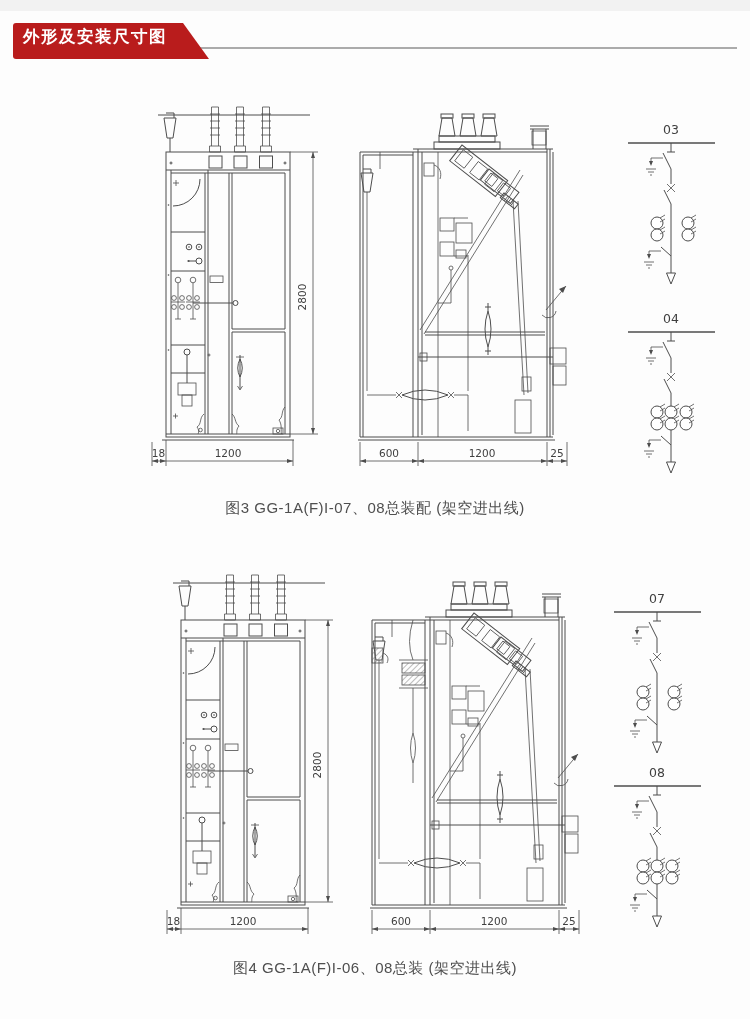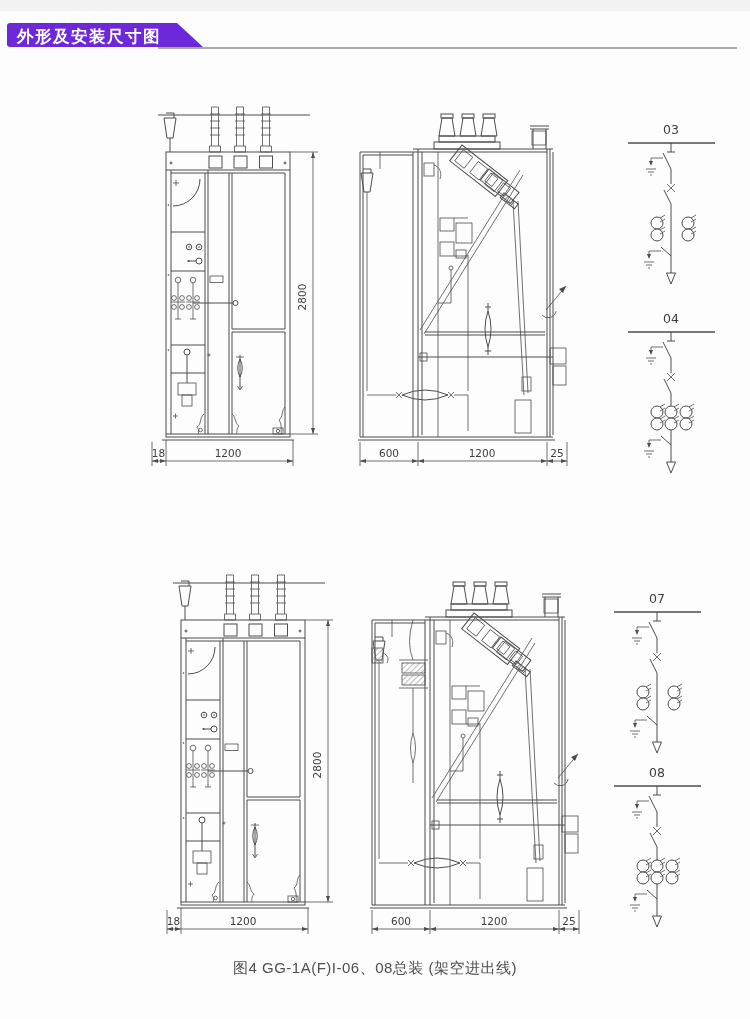--- a/index.html
+++ b/index.html
@@ -1,19 +1,19 @@
 <!DOCTYPE html>
 <html><head>
 <meta charset="utf-8">
 <style>
   html,body{margin:0;padding:0;background:#e8e8e8;}
   .page{position:relative;width:750px;height:1019px;background:#fdfdfd;overflow:hidden;
         font-family:"Liberation Sans","DejaVu Sans",sans-serif;}
   .top-strip{position:absolute;left:0;top:0;width:750px;height:11px;background:#f2f2f2;}
-  .banner{position:absolute;left:7px;top:23px;width:196px;height:24px;background:#6d28d9;
+  .banner{position:absolute;left:13px;top:23px;width:196px;height:36px;background:#b91c1c;
           clip-path:polygon(0 0,170px 0,196px 100%,0 100%);border-radius:3px 0 0 3px;z-index:2;}
   .banner span{display:block;line-height:26px;padding-left:10px;color:#ffffff;
                font-size:16.5px;font-weight:bold;letter-spacing:1.5px;}
   .rule{position:absolute;left:158px;top:47px;width:579px;height:2px;background:#ababab;z-index:1;}
   svg.fig{position:absolute;overflow:visible;}
   .defs-holder{position:absolute;width:0;height:0;overflow:hidden;}
   .ln{stroke:#4d4d4d;fill:none;stroke-width:1;}
   .lt{stroke:#4d4d4d;fill:none;stroke-width:0.8;}
   .bb{stroke:#4d4d4d;fill:none;stroke-width:1.5;}
   .af{fill:#4d4d4d;stroke:none;}
@@ -262,20 +262,21 @@
   <svg class="fig" style="left:612px;top:112px" width="120" height="176" viewBox="0 0 120 176">
     <use href="#sch2"></use>
     <text class="sch" x="59" y="22">03</text>
   </svg>
 
   <svg class="fig" style="left:612px;top:301px" width="120" height="176" viewBox="0 0 120 176">
     <use href="#sch3"></use>
     <text class="sch" x="59" y="22">04</text>
   </svg>
 
+  <div class="caption" style="top:499px">图3 GG-1A(F)I-07、08总装配 (架空进出线)</div>
 
   <svg class="fig" style="left:155px;top:573px" width="185" height="365" viewBox="0 0 185 365">
     <use href="#fv"></use>
     <text class="dim" x="18.5" y="352">18</text>
     <text class="dim" x="88" y="352">1200</text>
     <text class="dim" x="166" y="192" transform="rotate(-90 166 192)">2800</text>
   </svg>
 
   <svg class="fig" style="left:362px;top:573px" width="240" height="365" viewBox="0 0 240 365">
     <use href="#sv"></use>

